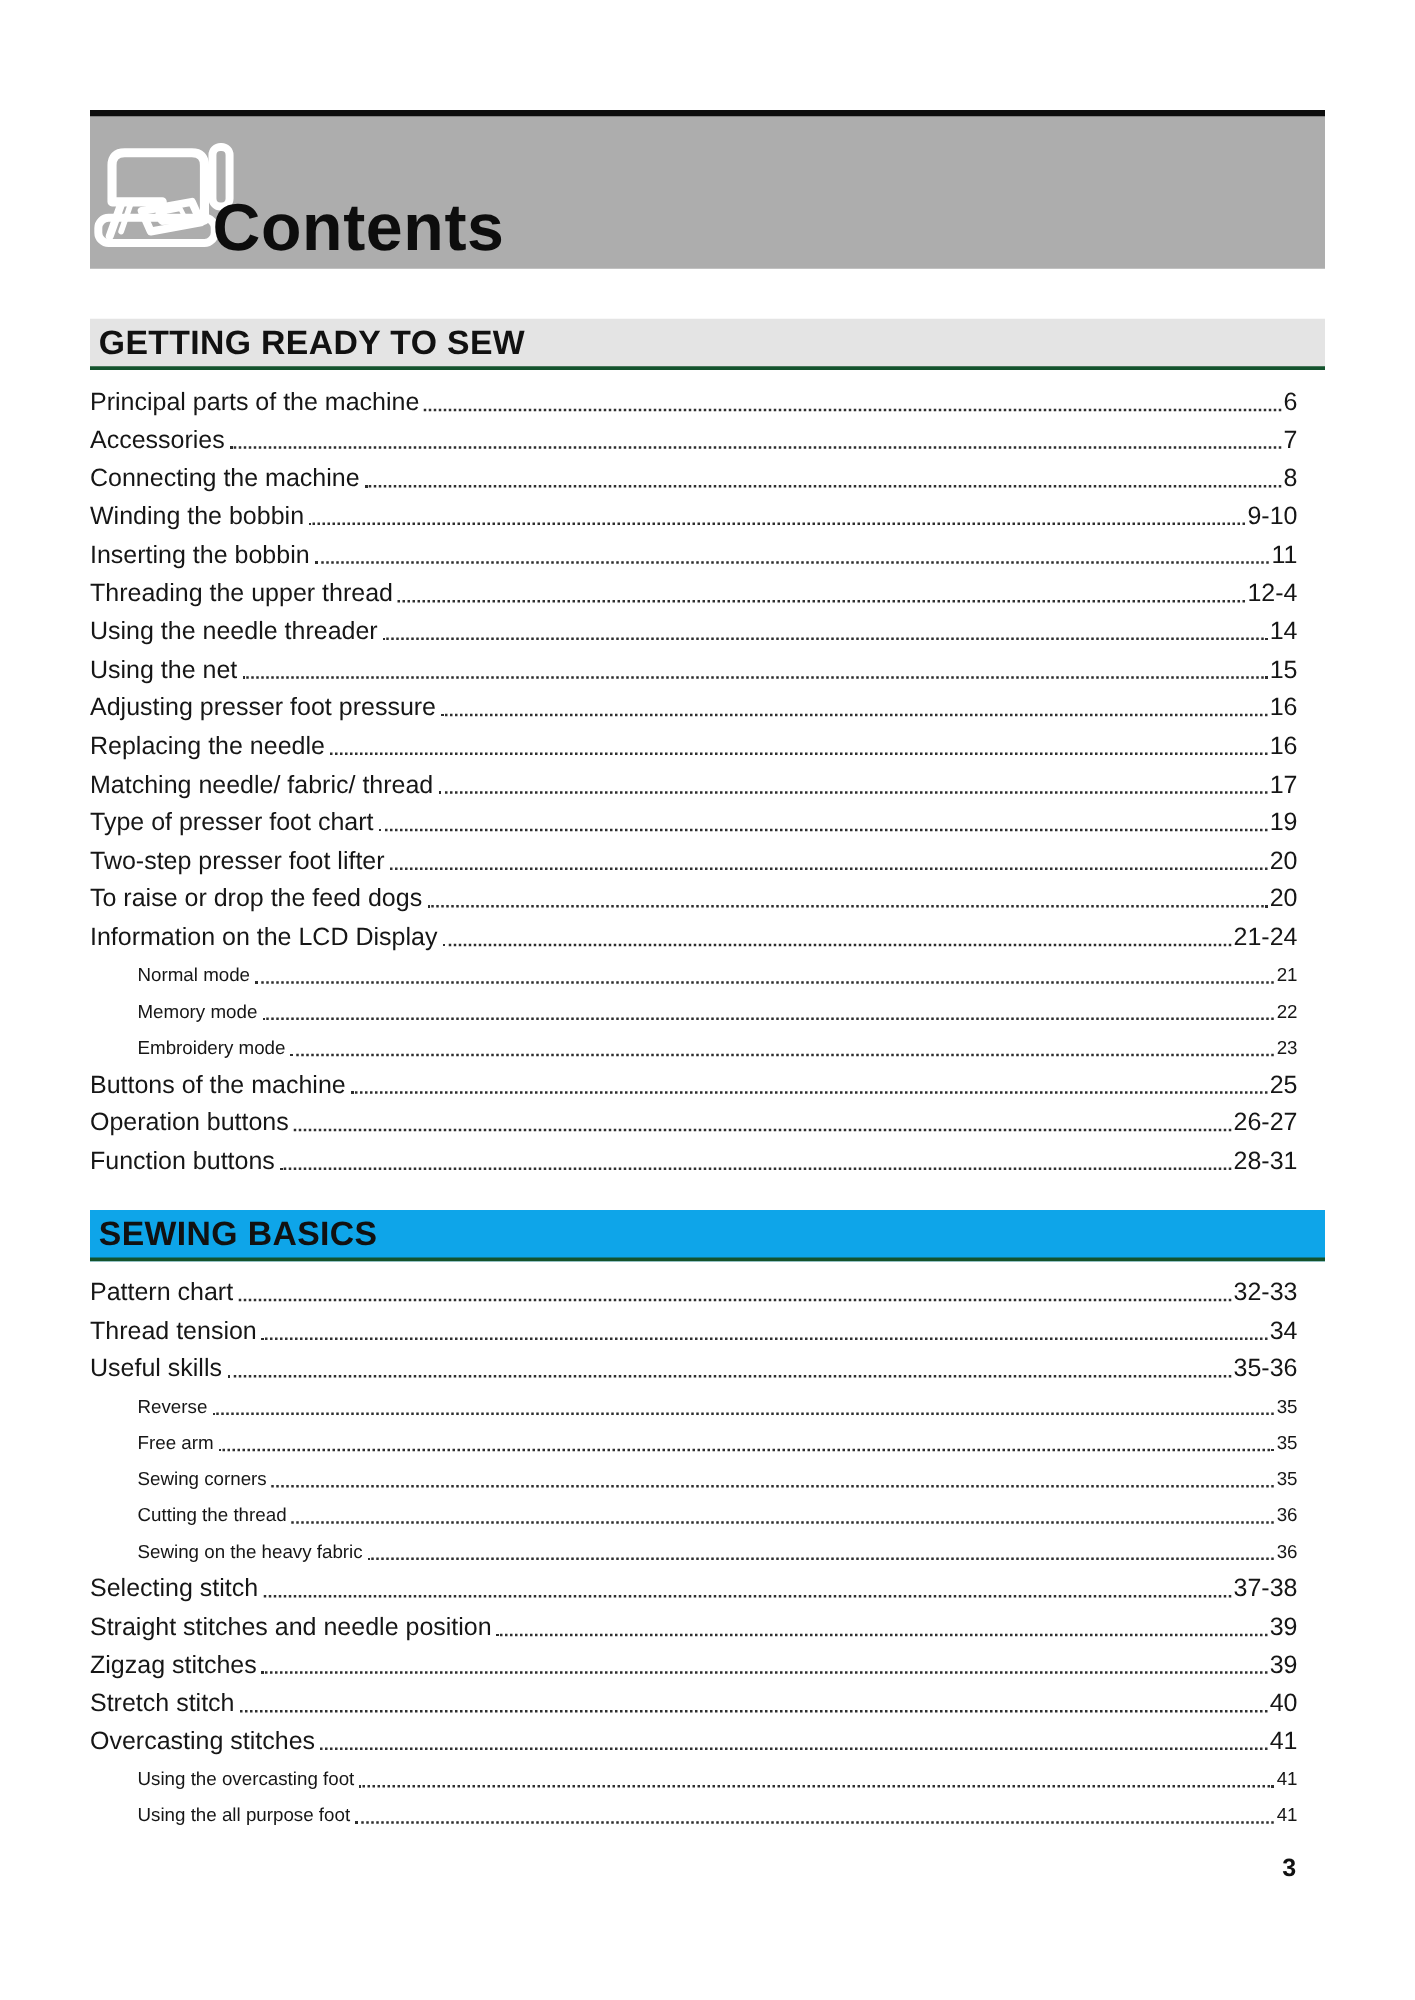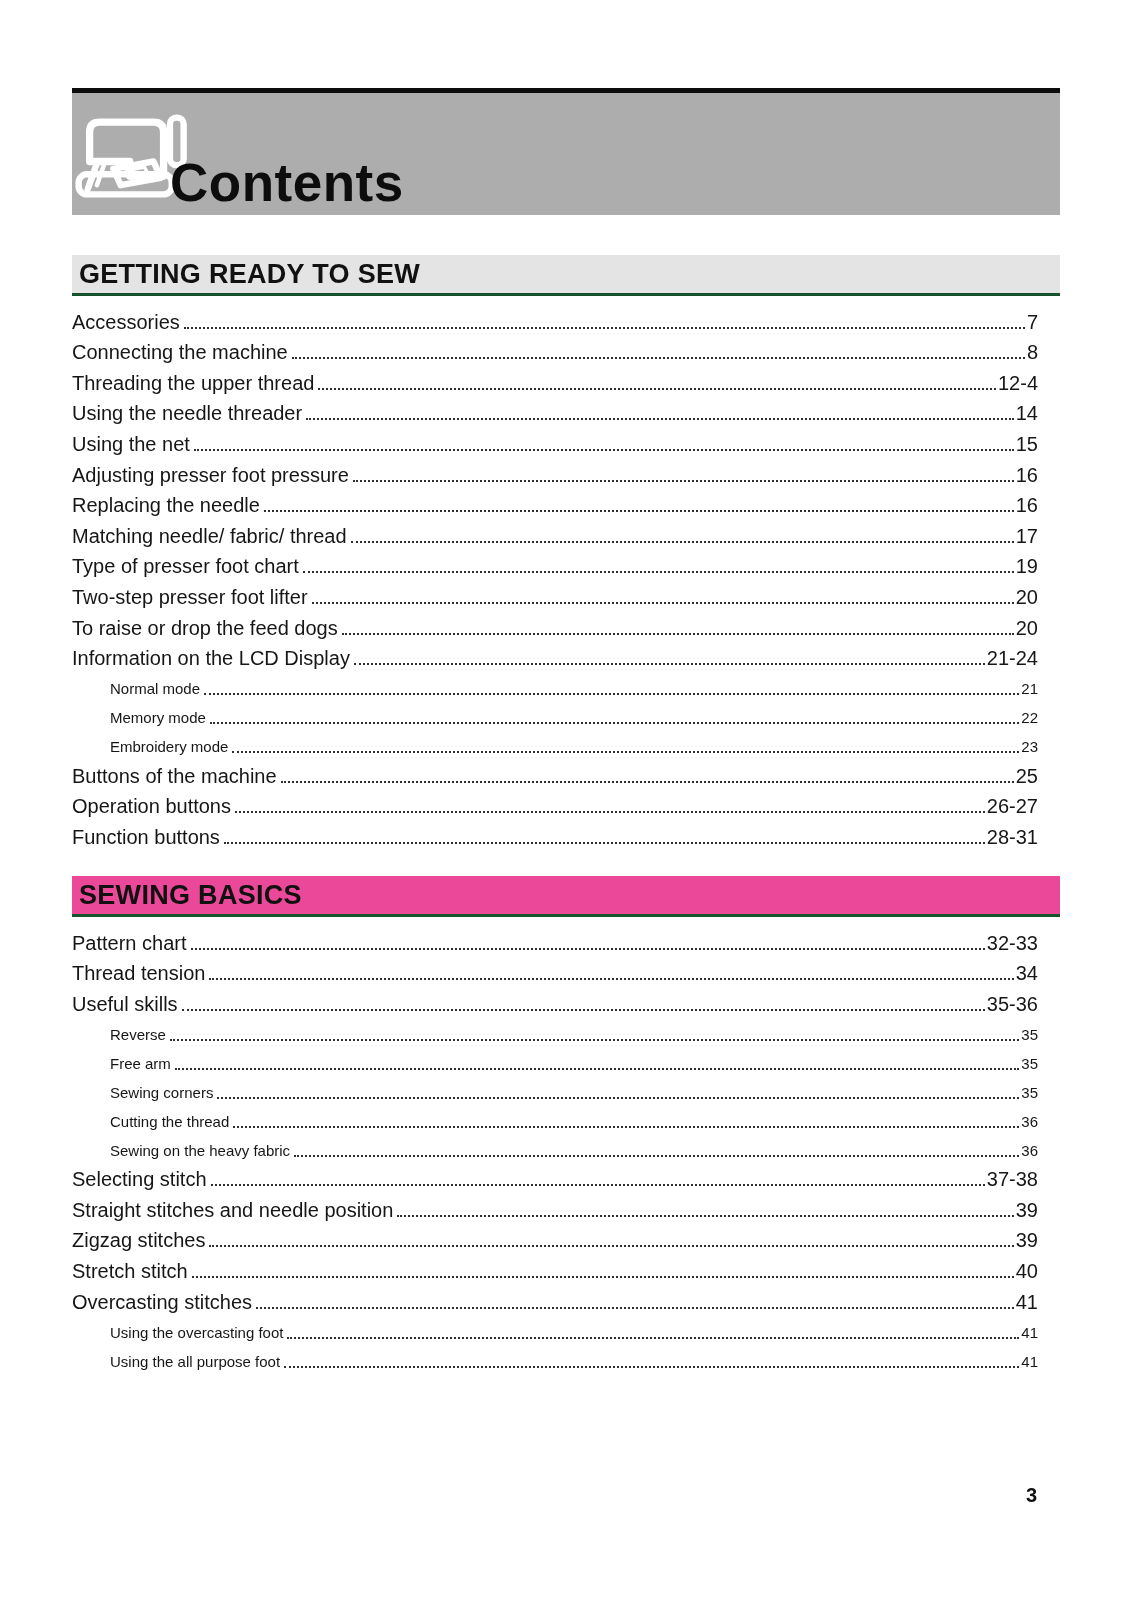--- a/index.html
+++ b/index.html
@@ -117,34 +117,49 @@
         <path d="M56 68 L76 64 L80 72 L60 76 Z" stroke="#ffffff" stroke-width="4" stroke-linejoin="round"></path>
       </svg>
     </span>
     <h1>Contents</h1>
   </header>
 
   <main id="toc">
   <section class="toc-section">
     <h2 class="section-bar" style="background: rgb(228, 228, 228);">GETTING READY TO SEW</h2>
     <ul class="entries">
+  <li class="entry">
+    <span class="label">Principal parts of the machine</span>
+    <span class="leader" style="border-bottom-color: rgb(46, 46, 46);"></span>
+    <span class="pageno">6</span>
+  </li>
 
   <li class="entry">
     <span class="label">Accessories</span>
     <span class="leader" style="border-bottom-color: rgb(46, 46, 46);"></span>
     <span class="pageno">7</span>
   </li>
 
   <li class="entry">
     <span class="label">Connecting the machine</span>
     <span class="leader" style="border-bottom-color: rgb(46, 46, 46);"></span>
     <span class="pageno">8</span>
   </li>
 
-
+  <li class="entry">
+    <span class="label">Winding the bobbin</span>
+    <span class="leader" style="border-bottom-color: rgb(46, 46, 46);"></span>
+    <span class="pageno">9-10</span>
+  </li>
+
+  <li class="entry">
+    <span class="label">Inserting the bobbin</span>
+    <span class="leader" style="border-bottom-color: rgb(46, 46, 46);"></span>
+    <span class="pageno">11</span>
+  </li>
 
   <li class="entry">
     <span class="label">Threading the upper thread</span>
     <span class="leader" style="border-bottom-color: rgb(46, 46, 46);"></span>
     <span class="pageno">12-4</span>
   </li>
 
   <li class="entry">
     <span class="label">Using the needle threader</span>
     <span class="leader" style="border-bottom-color: rgb(46, 46, 46);"></span>
@@ -232,21 +247,21 @@
 
   <li class="entry">
     <span class="label">Function buttons</span>
     <span class="leader" style="border-bottom-color: rgb(46, 46, 46);"></span>
     <span class="pageno">28-31</span>
   </li>
 </ul>
   </section>
 
   <section class="toc-section">
-    <h2 class="section-bar" style="background: #ec4899;">SEWING BASICS</h2>
+    <h2 class="section-bar" style="background: #0ea5e9;">SEWING BASICS</h2>
     <ul class="entries">
   <li class="entry">
     <span class="label">Pattern chart</span>
     <span class="leader" style="border-bottom-color: rgb(46, 46, 46);"></span>
     <span class="pageno">32-33</span>
   </li>
 
   <li class="entry">
     <span class="label">Thread tension</span>
     <span class="leader" style="border-bottom-color: rgb(46, 46, 46);"></span>

